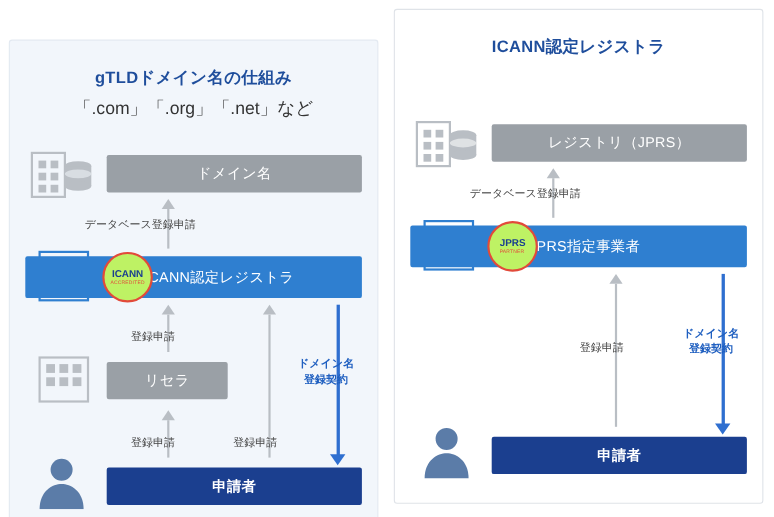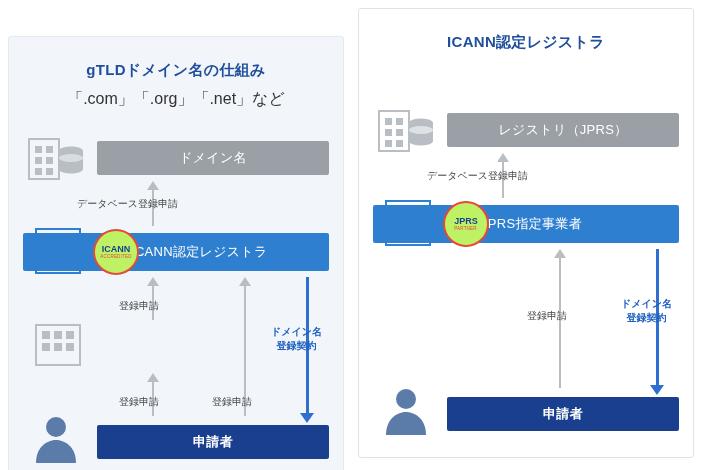--- a/index.html
+++ b/index.html
@@ -245,20 +245,21 @@
         <rect x="3" y="6" width="44" height="40" fill="none" stroke="#b9bec4" stroke-width="2"></rect>
         <rect x="9" y="12" width="8" height="8" fill="#b9bec4"></rect>
         <rect x="21" y="12" width="8" height="8" fill="#b9bec4"></rect>
         <rect x="33" y="12" width="8" height="8" fill="#b9bec4"></rect>
         <rect x="9" y="24" width="8" height="8" fill="#b9bec4"></rect>
         <rect x="21" y="24" width="8" height="8" fill="#b9bec4"></rect>
         <rect x="33" y="24" width="8" height="8" fill="#b9bec4"></rect>
       </svg>
     </div>
 
+    <div class="bar gray row-reseller">リセラ</div>
 
     <div class="arrow" style="left:143px; top:345px; height:34px;"></div>
     <div class="arrowhead up" style="left:138px; top:336px;"></div>
     <div class="lbl" style="left:110px; top:358px;">登録申請</div>
 
     <div class="arrow" style="left:235px; top:249px; height:130px;"></div>
     <div class="arrowhead up" style="left:230px; top:240px;"></div>
     <div class="lbl" style="left:203px; top:358px;">登録申請</div>
 
     <div class="arrow blue" style="left:297px; top:240px; height:138px;"></div>

